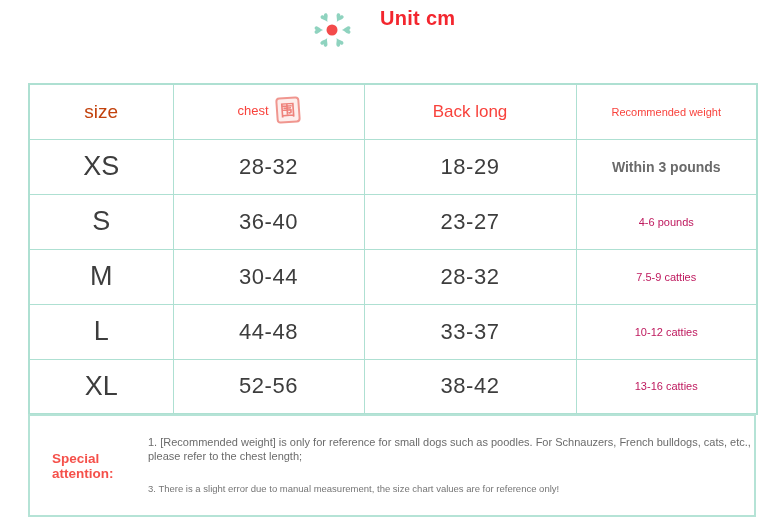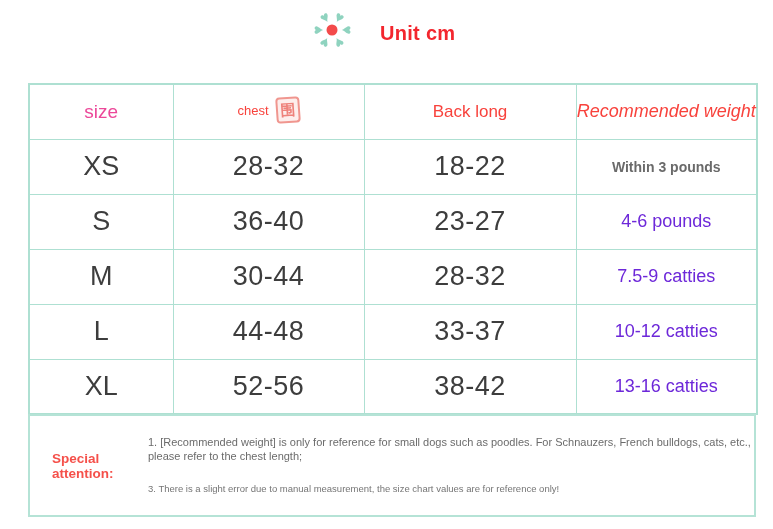--- a/index.html
+++ b/index.html
@@ -18,51 +18,51 @@
   .flower .petal.a1 {transform:translate(-50%,-50%) rotate(90deg)  translateY(-15px);}
   .flower .petal.a2 {transform:translate(-50%,-50%) rotate(150deg) translateY(-15px);}
   .flower .petal.a3 {transform:translate(-50%,-50%) rotate(210deg) translateY(-15px);}
   .flower .petal.a4 {transform:translate(-50%,-50%) rotate(270deg) translateY(-15px);}
   .flower .petal.a5 {transform:translate(-50%,-50%) rotate(330deg) translateY(-15px);}
   .flower .center-dot{
     position:absolute;left:50%;top:50%;width:11px;height:11px;border-radius:50%;
     background:#f34b4b;transform:translate(-50%,-50%);
   }
   .unit-title{
-    position:absolute;left:380px;top:22px;font-size:20px;font-weight:bold;
+    position:absolute;left:380px;top:7px;font-size:20px;font-weight:bold;
     color:#f3262e;letter-spacing:0.3px;
   }
   
   table.size-table{
     position:absolute;left:28px;top:83px;width:728px;
     border-collapse:collapse;table-layout:fixed;
     border:2px solid #aee0d2;
   }
   .size-table col.c-size  {width:144px;}
   .size-table col.c-chest {width:191px;}
   .size-table col.c-back  {width:212px;}
   .size-table col.c-weight{width:181px;}
   .size-table th,.size-table td{
     border:1px solid #aee0d2;height:55px;padding:0;text-align:center;
     vertical-align:middle;box-sizing:border-box;background:#fff;
   }
   .size-table th{font-weight:normal;}
-  .th-size  {font-size:19px;font-weight:500;color:#ec4899;}
+  .th-size  {font-size:19px;font-weight:500;color:#c2410c;}
   .th-chest {font-size:13px;color:#f8423c;}
   .th-back  {font-size:17px;color:#f8423c;}
-  .th-weight{font-size:18px;font-weight:bold;color:#f8423c;font-style:italic;}
+  .th-weight{font-size:11px;font-weight:bold;color:#f8423c;}
   .stamp{
     display:inline-block;vertical-align:middle;margin-left:7px;margin-top:-3px;
     width:20px;height:22px;line-height:21px;border:2px solid #f0968f;border-radius:4px;
     background:#fdeeec;color:#ee827b;font-size:15px;font-weight:bold;
     transform:rotate(-4deg);
   }
   .col-size {font-size:27px;color:#3d3d3d;}
-  .col-chest,.col-back{font-size:27px;color:#3d3d3d;letter-spacing:0.5px;}
-  .col-weight{font-size:18px;color:#6d28d9;}
+  .col-chest,.col-back{font-size:22px;color:#3d3d3d;letter-spacing:0.5px;}
+  .col-weight{font-size:11px;color:#be185d;}
   tr.row-0 .col-weight{font-size:14px;color:#6a6a6a;font-weight:bold;}
   
   .notes-box{
     position:absolute;left:28px;top:414px;width:728px;height:103px;
     border:2px solid #b5e3d6;box-sizing:border-box;display:flex;align-items:stretch;
     background:#fff;
   }
   .notes-label{
     width:118px;flex:0 0 118px;display:flex;align-items:center;
     padding-left:22px;box-sizing:border-box;
@@ -105,21 +105,21 @@
         <span>chest</span><span class="stamp">围</span>
       </th>
       <th class="th-back">Back long</th>
       <th class="th-weight">Recommended weight</th>
     </tr>
   </thead>
   <tbody>
     <tr class="row-0">
       <td class="col-size">XS</td>
       <td class="col-chest">28-32</td>
-      <td class="col-back">18-22</td>
+      <td class="col-back">18-29</td>
       <td class="col-weight">Within 3 pounds</td>
     </tr>
     <tr class="row-1">
       <td class="col-size">S</td>
       <td class="col-chest">36-40</td>
       <td class="col-back">23-27</td>
       <td class="col-weight">4-6 pounds</td>
     </tr>
     <tr class="row-2">
       <td class="col-size">M</td>

